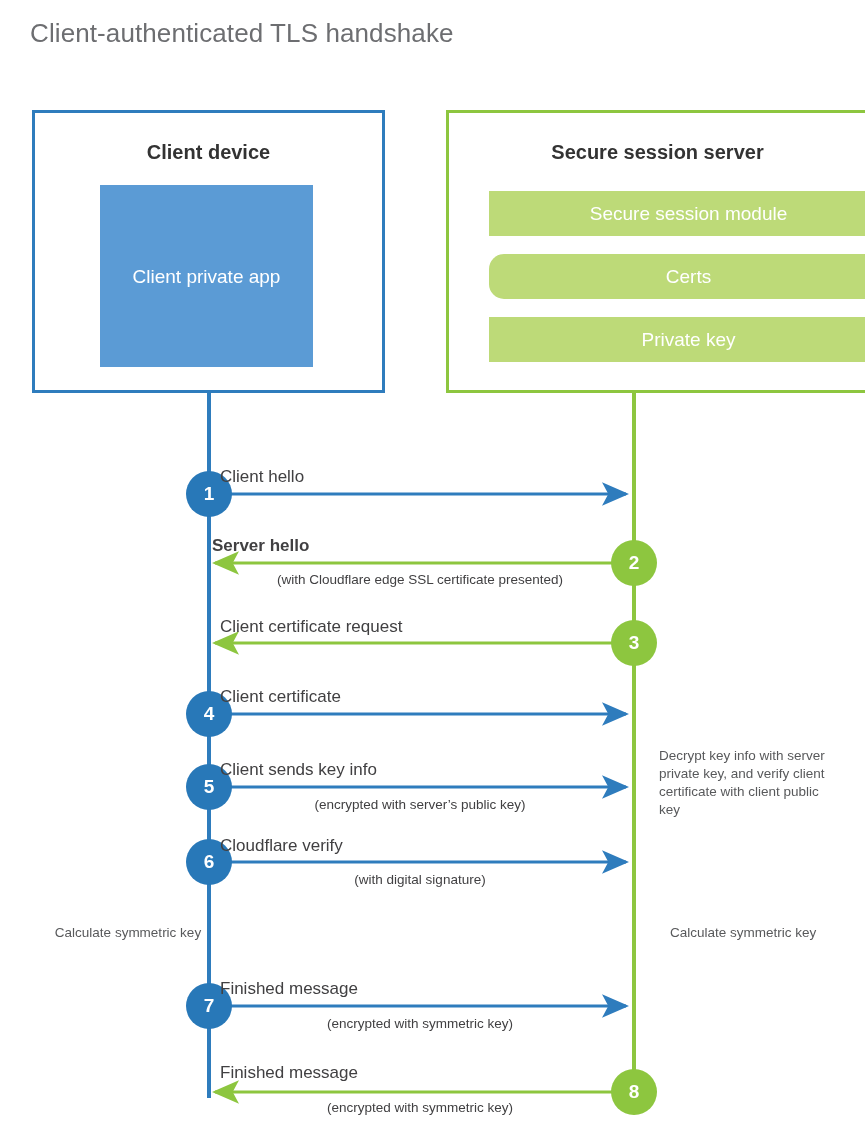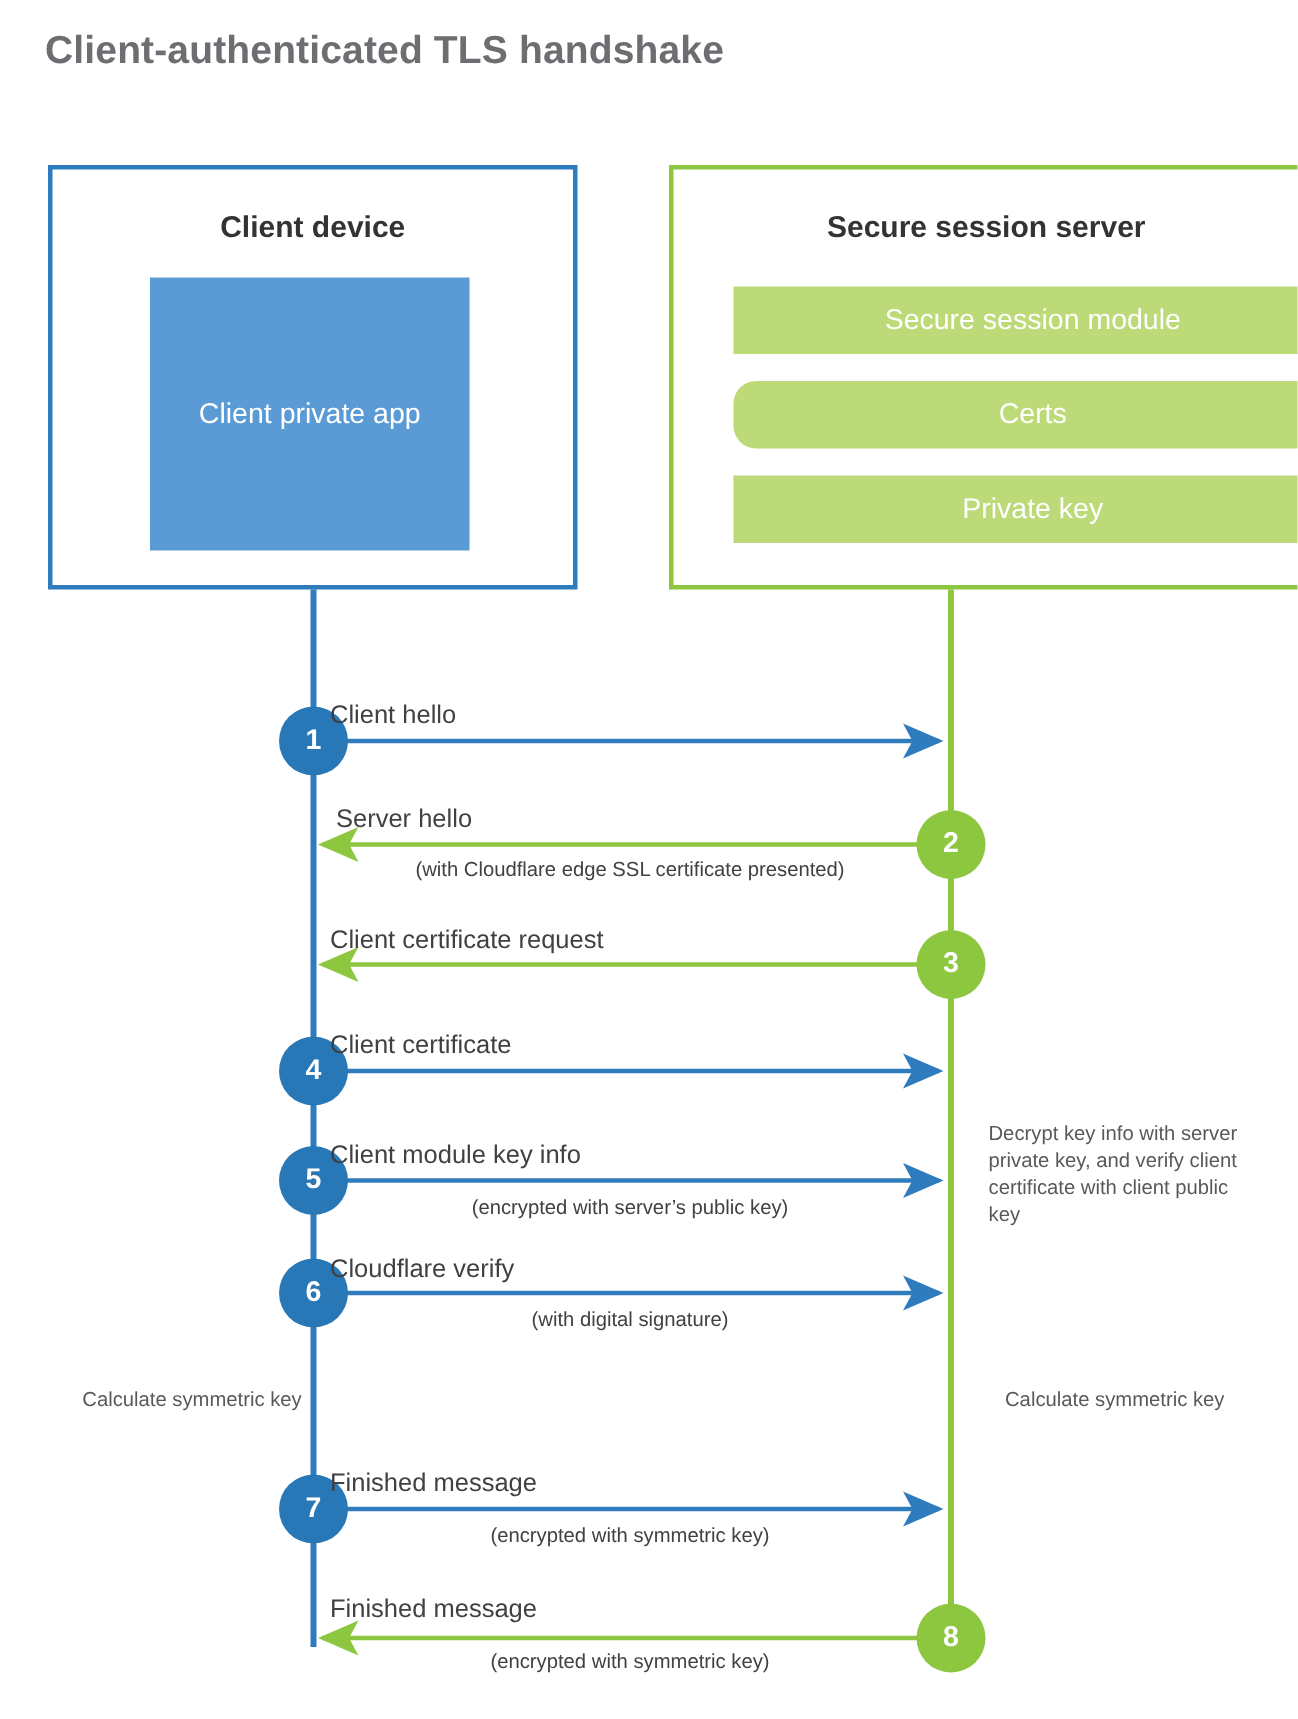--- a/index.html
+++ b/index.html
@@ -14,21 +14,21 @@
     font-family: "Liberation Sans", sans-serif;
     overflow: hidden;
   }
 
   
   #diagram-title {
     position: absolute;
     left: 30px;
     top: 18px;
     font-size: 26px;
-    font-weight: 700;
+    font-weight: 400;
     color: #6d6e71;
     letter-spacing: 0.1px;
     white-space: nowrap;
   }
 
   
   .participant-box {
     position: absolute;
     background: #ffffff;
     box-sizing: border-box;
@@ -197,28 +197,28 @@
 <div class="step-num" style="left:611px; top:540px;">2</div>
 <div class="step-num" style="left:611px; top:620px;">3</div>
 <div class="step-num" style="left:186px; top:691px;">4</div>
 <div class="step-num" style="left:186px; top:764px;">5</div>
 <div class="step-num" style="left:186px; top:839px;">6</div>
 <div class="step-num" style="left:186px; top:983px;">7</div>
 <div class="step-num" style="left:611px; top:1069px;">8</div>
 
 <div class="msg-label" style="left:220px; top:467px; width:400px;">Client hello</div>
 
-<div class="msg-label" style="left:224px; top:536px; width:400px;">Server hello</div>
+<div class="msg-label" style="left:212px; top:536px; width:400px;font-weight:bold;">Server hello</div>
 <div class="msg-sub" style="left:220px; top:572px; width:400px;">(with Cloudflare edge SSL certificate presented)</div>
 
 <div class="msg-label" style="left:220px; top:617px; width:400px;">Client certificate request</div>
 
 <div class="msg-label" style="left:220px; top:687px; width:400px;">Client certificate</div>
 
-<div class="msg-label" style="left:220px; top:760px; width:400px;">Client module key info</div>
+<div class="msg-label" style="left:220px; top:760px; width:400px;">Client sends key info</div>
 <div class="msg-sub" style="left:220px; top:797px; width:400px;">(encrypted with server’s public key)</div>
 
 <div class="msg-label" style="left:220px; top:836px; width:400px;">Cloudflare verify</div>
 <div class="msg-sub" style="left:220px; top:872px; width:400px;">(with digital signature)</div>
 
 <div class="msg-label" style="left:220px; top:979px; width:400px;">Finished message</div>
 <div class="msg-sub" style="left:220px; top:1016px; width:400px;">(encrypted with symmetric key)</div>
 
 <div class="msg-label" style="left:220px; top:1063px; width:400px;">Finished message</div>
 <div class="msg-sub" style="left:220px; top:1100px; width:400px;">(encrypted with symmetric key)</div>

